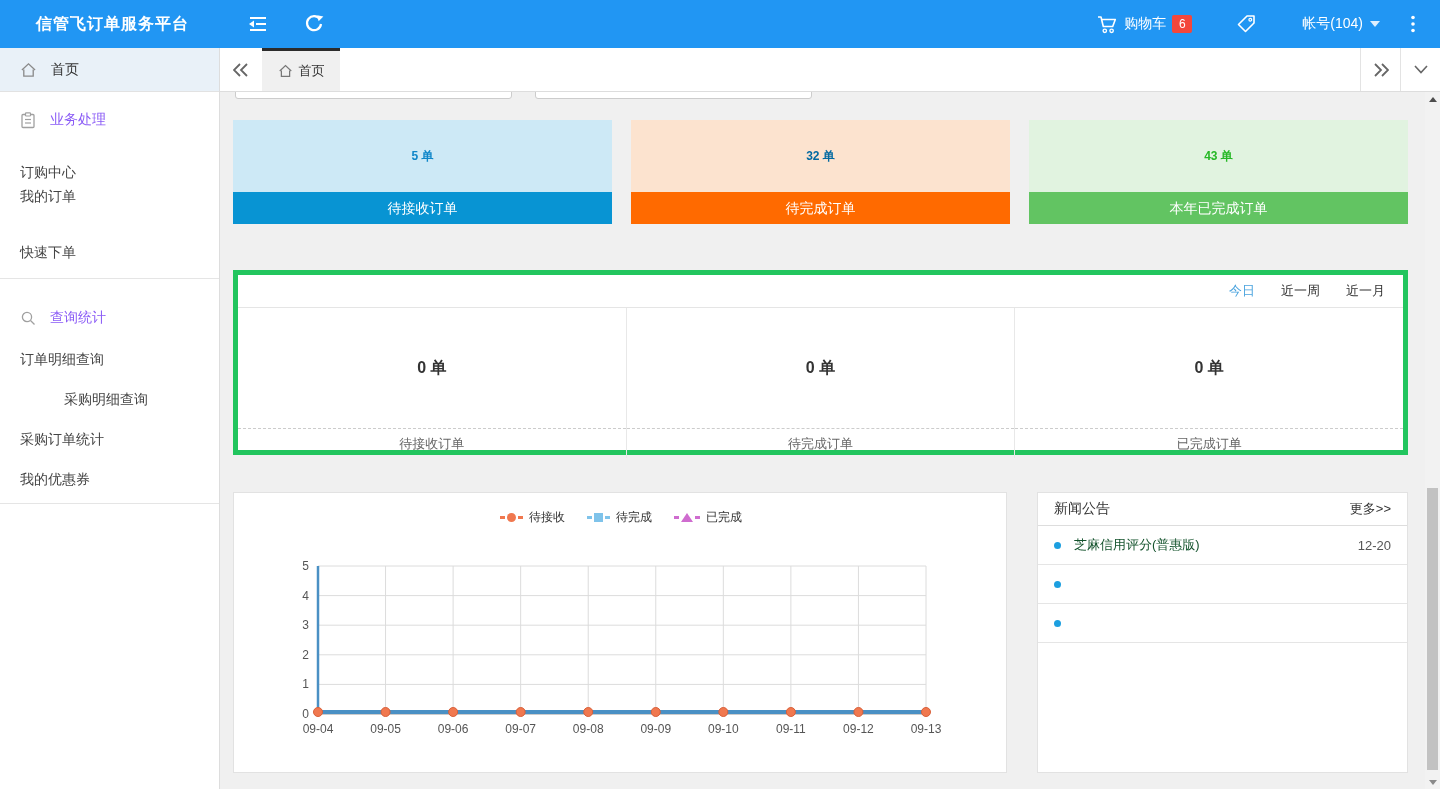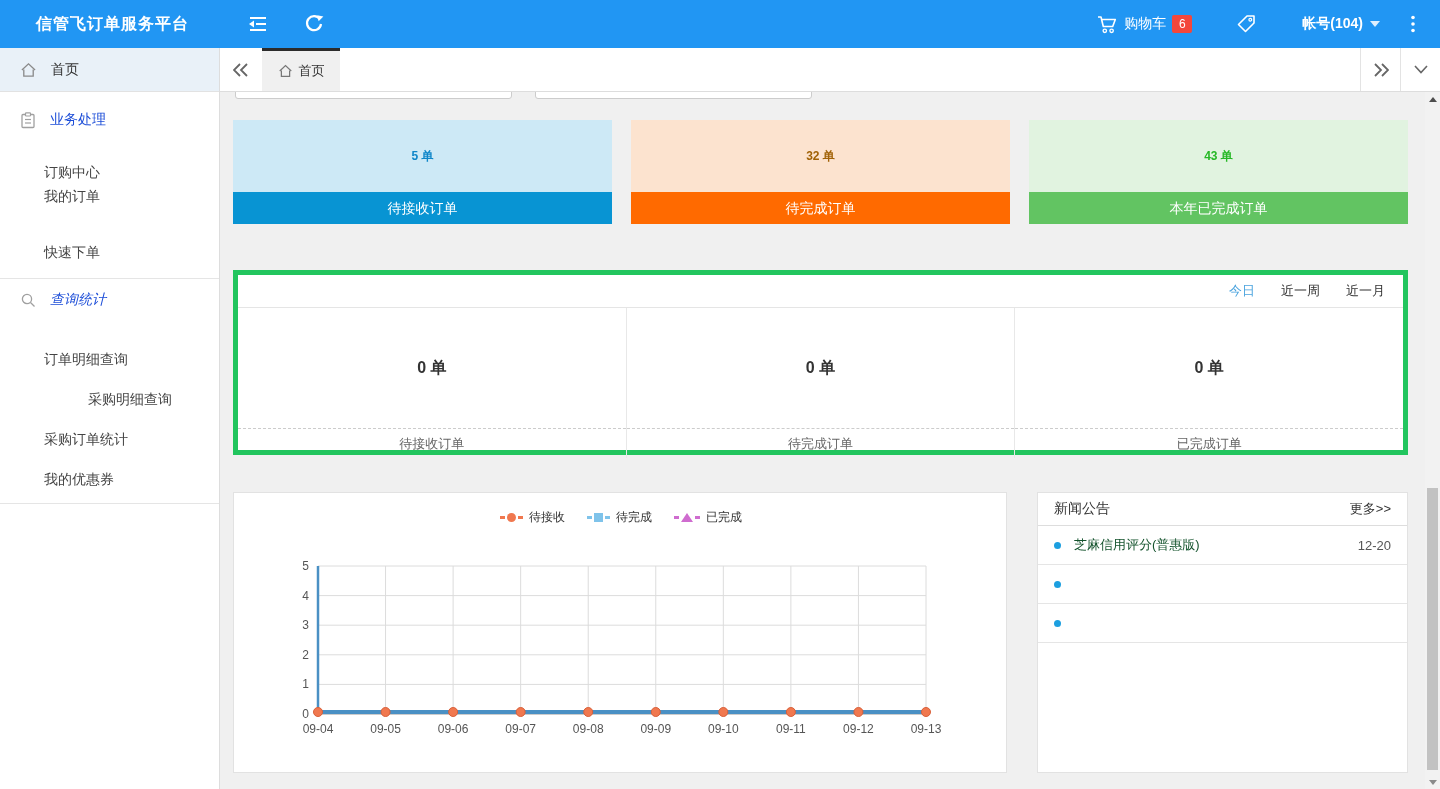--- a/index.html
+++ b/index.html
@@ -11,31 +11,31 @@
   .topbar { position:absolute; left:0; top:0; width:1440px; height:64px; background:#2196f3; color:#fff; }
   .topbar .title { position:absolute; left:36px; top:0; line-height:48px; font-size:16px; font-weight:bold; letter-spacing:1px; }
   .tb-icon { position:absolute; top:14px; width:22px; height:20px; cursor:pointer; }
   .tb-menu { left:247px; }
   .tb-refresh { left:304px; }
   .tb-right { position:absolute; right:0; top:0; height:48px; display:flex; align-items:center; }
   .cart-wrap { display:flex; align-items:center; cursor:pointer; }
   .cart-label { font-size:14px; margin-left:6px; }
   .cart-badge { margin-left:6px; min-width:20px; height:18px; line-height:18px; text-align:center; background:#f3473c; color:#fff; font-size:12px; border-radius:2px; padding:0 4px; }
   .tag-btn { margin-left:44px; cursor:pointer; width:20px; height:20px; }
-  .account { display:flex; align-items:center; margin-left:46px; cursor:pointer; font-size:14px; font-weight:bold; }
+  .account { display:flex; align-items:center; margin-left:46px; cursor:pointer; font-size:14px; font-weight:normal; }
   .caret { width:0; height:0; border-left:5px solid transparent; border-right:5px solid transparent; border-top:6px solid rgba(255,255,255,.85); margin-left:7px; }
   .kebab { margin-left:26px; margin-right:20px; cursor:pointer; width:14px; height:20px; display:flex; align-items:center; justify-content:center; }
 
   
   .sidebar { position:absolute; left:0; top:48px; width:220px; height:741px; background:#fff; border-right:1px solid #ddd; }
   .side-home { height:44px; background:#e9f1f8; display:flex; align-items:center; padding-left:20px; cursor:pointer; border-bottom:1px solid #e2e2e2; }
   .side-home .lbl { font-size:14px; color:#333; margin-left:14px; }
   .side-group { position:absolute; left:0; width:100%; height:40px; display:flex; align-items:center; padding-left:20px; cursor:pointer; }
-  .side-group .lbl { font-size:14px; color:#1d4ed8; margin-left:14px; }
-  .side-item { position:absolute; left:0; width:100%; height:40px; line-height:40px; padding-left:44px; font-size:14px; color:#444; cursor:pointer; }
+  .side-group .lbl { font-size:14px; color:#8b5cf6; margin-left:14px; }
+  .side-item { position:absolute; left:0; width:100%; height:40px; line-height:40px; padding-left:20px; font-size:14px; color:#444; cursor:pointer; }
   .side-divider { position:absolute; left:0; width:100%; border-top:1px solid #e5e5e5; }
 
   
   .tabbar { position:absolute; left:220px; top:48px; width:1220px; height:44px; background:#fff; border-bottom:1px solid #ddd; }
   .tab-collapse { position:absolute; left:0; top:0; width:42px; height:43px; display:flex; align-items:center; justify-content:center; cursor:pointer; }
   .tab-active { position:absolute; left:42px; top:0; width:78px; height:43px; background:#f0f0f0; border-top:3px solid #2b2b2b; display:flex; align-items:center; justify-content:center; cursor:pointer; }
   .tab-active .lbl { font-size:13px; color:#333; margin-left:6px; }
   .tab-right-btn { position:absolute; top:0; width:40px; height:43px; border-left:1px solid #e3e3e3; display:flex; align-items:center; justify-content:center; cursor:pointer; background:#fff; }
   .btn-expand { right:40px; }
   .btn-down { right:0; }
@@ -45,21 +45,21 @@
 
   .cut-input { position:absolute; top:-7px; height:14px; width:277px; background:#fff; border:1px solid #ccc; border-radius:3px; }
   .cut-input.a { left:15px; } .cut-input.b { left:315px; }
 
   
   .card { position:absolute; top:28px; width:379px; height:104px; cursor:pointer; }
   .card .body { height:72px; display:flex; align-items:center; justify-content:center; font-size:12px; font-weight:bold; }
   .card .foot { height:32px; line-height:32px; text-align:center; color:#fff; font-size:14px; }
   .card.c1 { left:13px; }  .card.c2 { left:411px; } .card.c3 { left:809px; }
   .card.c1 .body { background:#cde9f6; color:#0e86c9; } .card.c1 .foot { background:#0894d3; }
-  .card.c2 .body { background:#fce3cf; color:#a16207; } .card.c2 .foot { background:#ff6a00; }
+  .card.c2 .body { background:#fce3cf; color:#0369a1; } .card.c2 .foot { background:#ff6a00; }
   .card.c3 .body { background:#e1f3e0; color:#25b825; } .card.c3 .foot { background:#62c462; }
 
   
   .stats-panel { position:absolute; left:13px; top:178px; width:1175px; height:185px; background:#fff; border:5px solid #22c55e; }
   .stats-head { height:33px; border-bottom:1px solid #e5e5e5; display:flex; align-items:center; justify-content:flex-end; padding-right:18px; }
   .filter { font-size:13px; color:#333; margin-left:26px; cursor:pointer; }
   .filter.active { color:#4aa3de; }
   .stats-body { display:flex; height:150px; }
   .stat-col { flex:1; display:flex; flex-direction:column; }
   .stat-col + .stat-col { border-left:1px solid #e8e8e8; }
@@ -170,21 +170,21 @@
         <line x1="5" y1="11" x2="11" y2="11" stroke="#a0a0a0" stroke-width="1.2"></line>
       </svg>
       <span class="lbl">业务处理</span>
     </div>
     <div class="side-item" style="top:104px;">订购中心</div>
     <div class="side-item" style="top:128px;">我的订单</div>
     <div class="side-item" style="top:184px;">快速下单</div>
 
     <div class="side-divider" style="top:230px;"></div>
 
-    <div class="side-group" style="top:232px;font-style:italic;">
+    <div class="side-group" style="top:250px;">
       <svg width="16" height="16" viewBox="0 0 16 16">
         <circle cx="7" cy="7" r="4.6" fill="none" stroke="#a0a0a0" stroke-width="1.3"></circle>
         <line x1="10.5" y1="10.5" x2="14.5" y2="14.5" stroke="#a0a0a0" stroke-width="1.3"></line>
       </svg>
       <span class="lbl">查询统计</span>
     </div>
     <div class="side-item" style="top:291px;">订单明细查询</div>
     <div class="side-item" style="top:331px;margin-left:44px;">采购明细查询</div>
     <div class="side-item" style="top:371px;">采购订单统计</div>
     <div class="side-item" style="top:411px;">我的优惠券</div>

